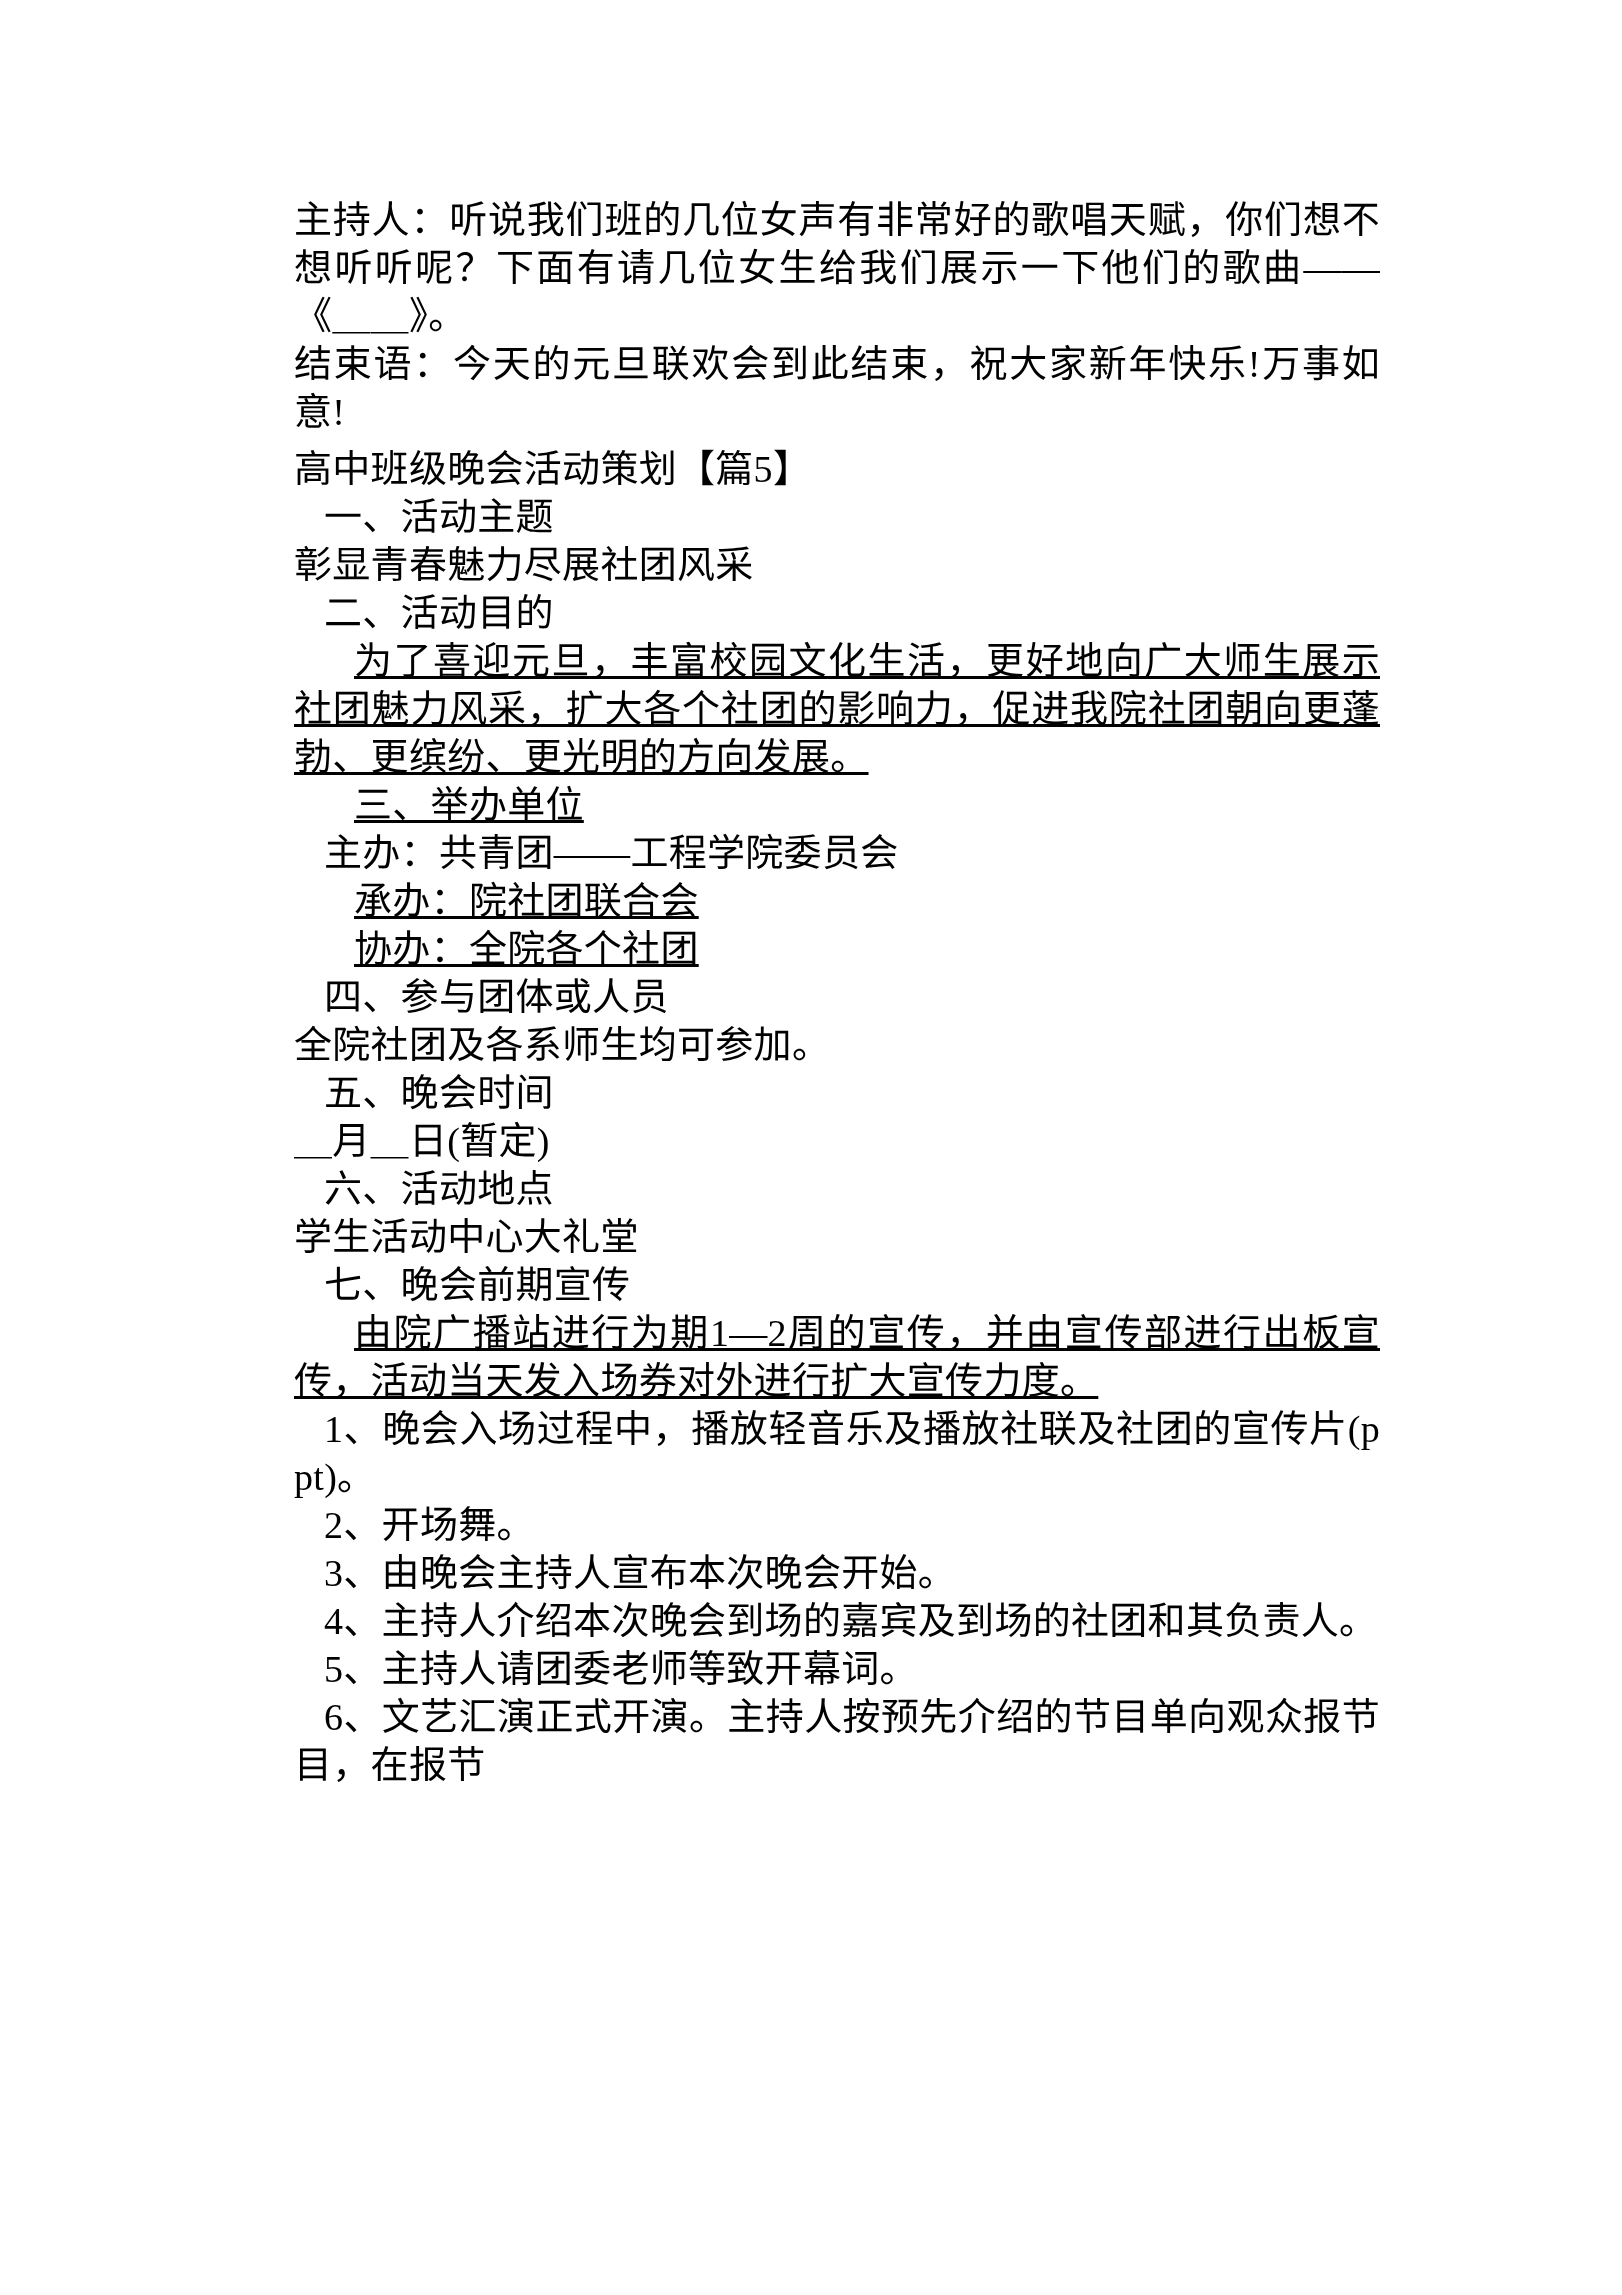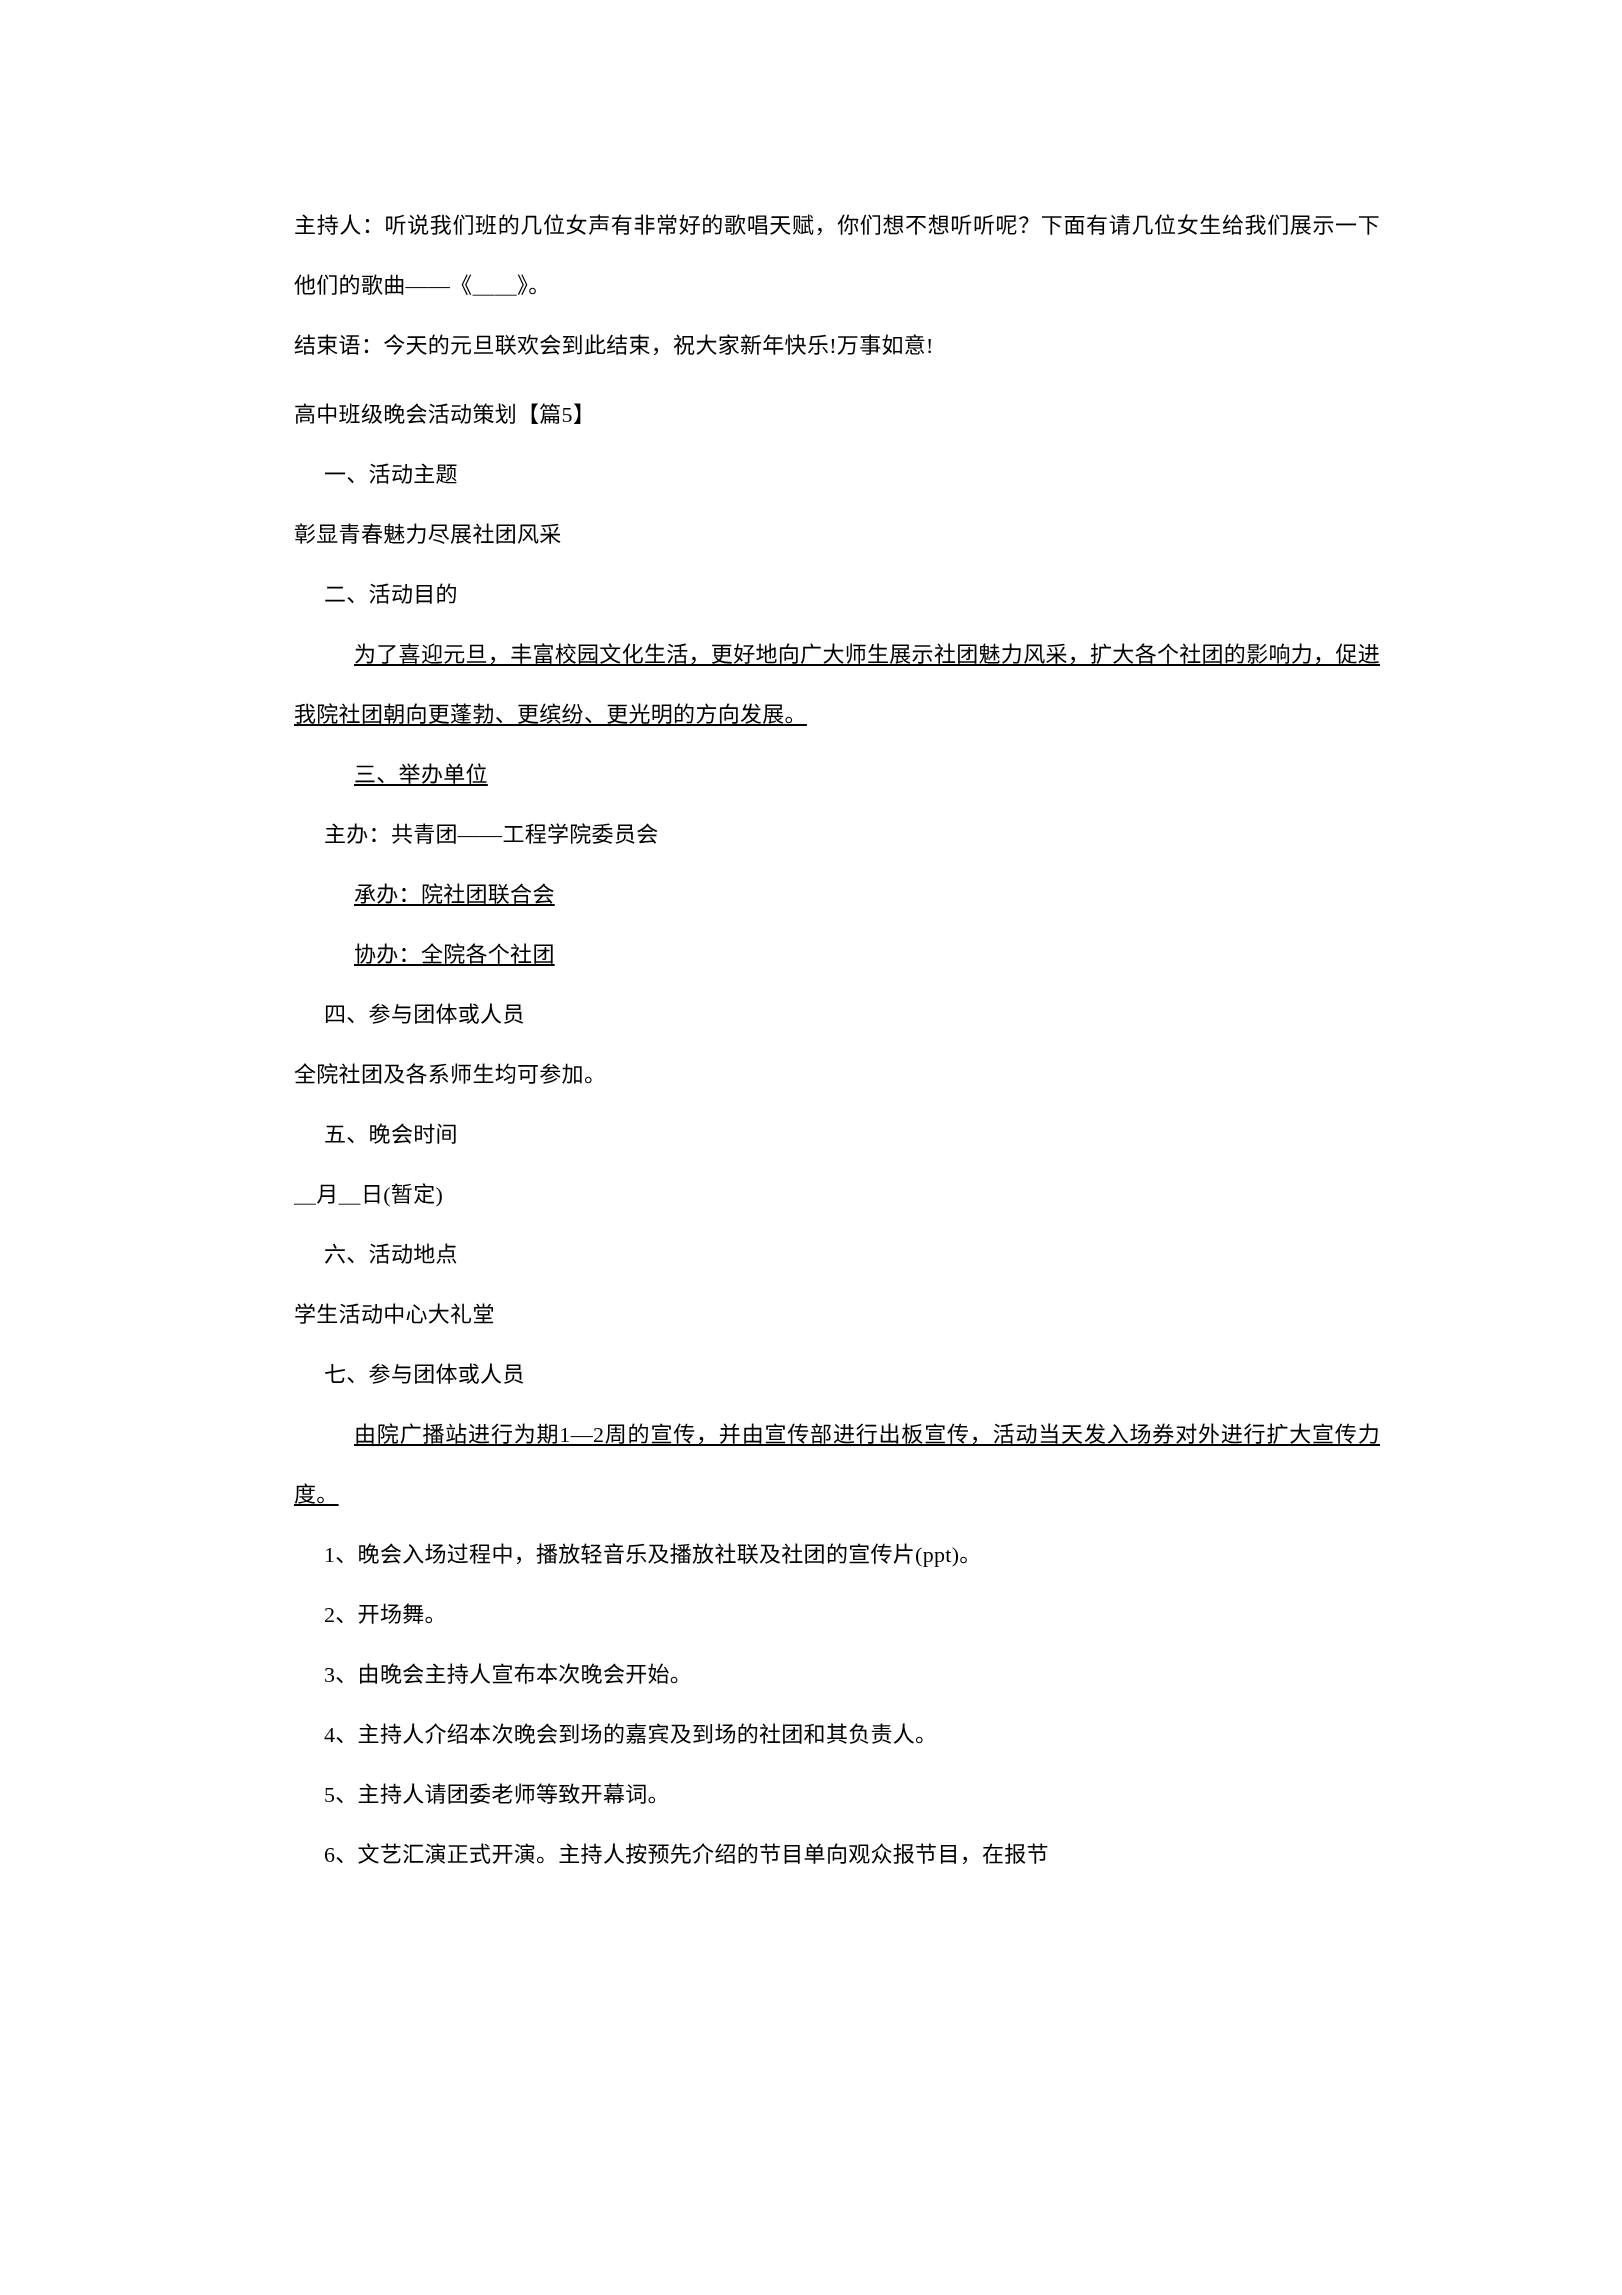--- a/index.html
+++ b/index.html
@@ -21,22 +21,22 @@
     width: 1623px;
     height: 2295px;
     padding: 196px 196px 131px 294px;
     background: #ffffff;
   }
   .doc-body {
     width: 1086px;
   }
   p {
     margin: 0 0 0 0;
-    font-size: 22px;
-    line-height: 60px;
+    font-size: 38px;
+    line-height: 48px;
     letter-spacing: 0.3px;
     text-align: justify;
     text-justify: inter-ideograph;
     word-break: break-all;
   }
   .indent-1 {
     text-indent: 30px;
   }
   .indent-2 {
     text-indent: 60px;
@@ -84,21 +84,21 @@
     <p class="noindent">全院社团及各系师生均可参加。</p>
 
     <p class="indent-1">五、晚会时间</p>
 
     <p class="noindent">＿月＿日(暂定)</p>
 
     <p class="indent-1">六、活动地点</p>
 
     <p class="noindent">学生活动中心大礼堂</p>
 
-    <p class="indent-1">七、参与团体或人员</p>
+    <p class="indent-1">七、晚会前期宣传</p>
 
     <p class="indent-2">由院广播站进行为期1—2周的宣传，并由宣传部进行出板宣传，活动当天发入场券对外进行扩大宣传力度。</p>
 
 
     <p class="indent-1">1、晚会入场过程中，播放轻音乐及播放社联及社团的宣传片(ppt)。</p>
 
     <p class="indent-1">2、开场舞。</p>
 
     <p class="indent-1">3、由晚会主持人宣布本次晚会开始。</p>
 

